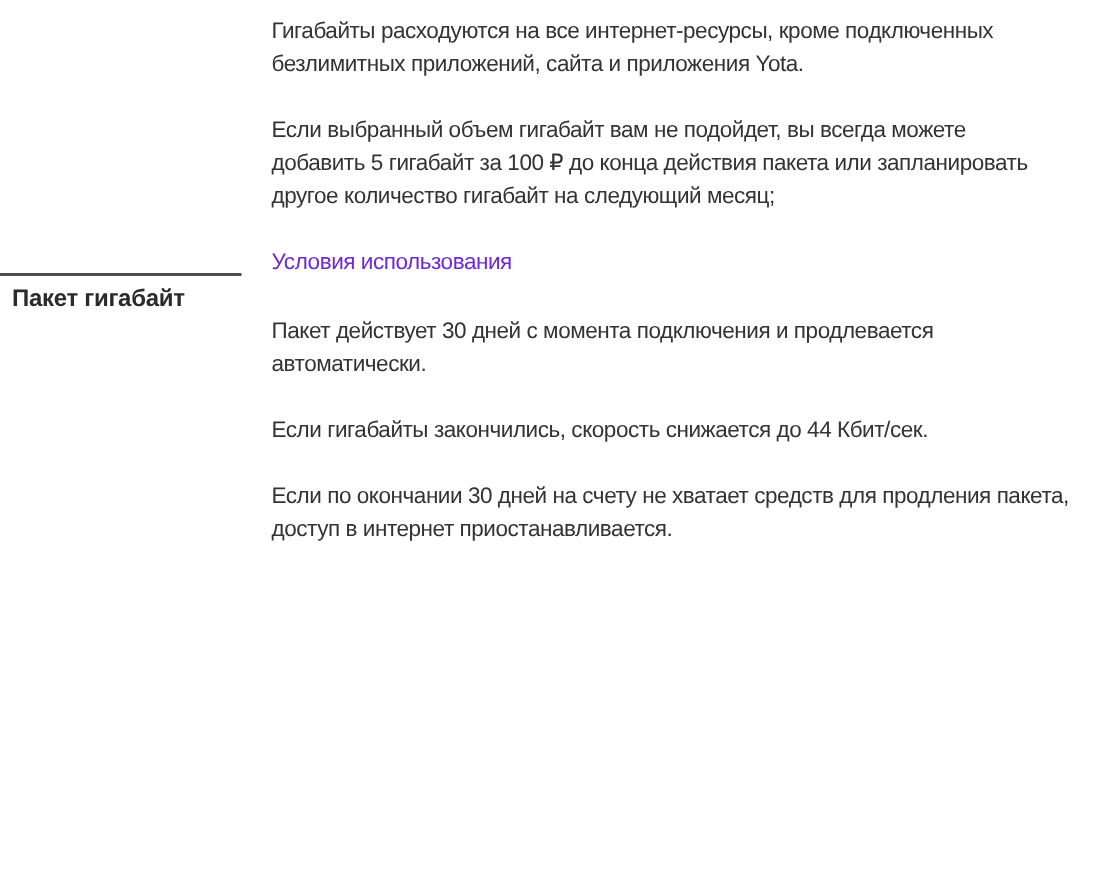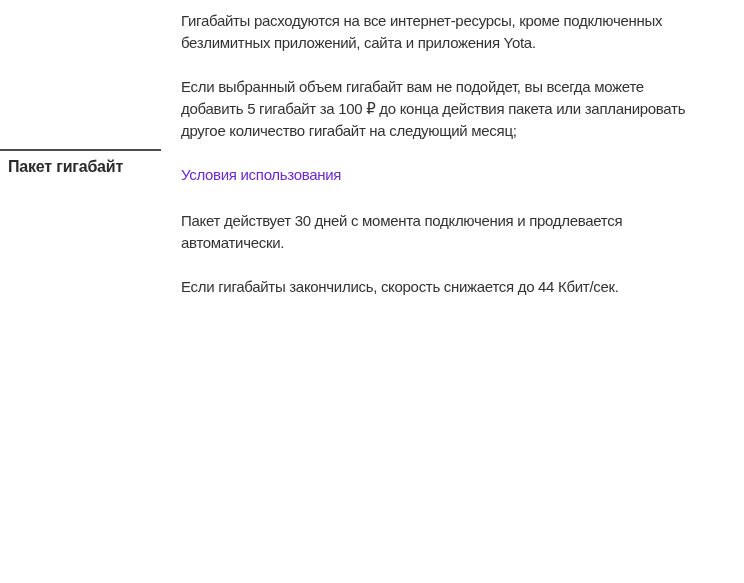--- a/index.html
+++ b/index.html
@@ -58,14 +58,16 @@
   <div class="content-col">
     <p>Гигабайты расходуются на все интернет-ресурсы, кроме подключенных
 безлимитных приложений, сайта и приложения Yota.</p>
     <p>Если выбранный объем гигабайт вам не подойдет, вы всегда можете
 добавить 5 гигабайт за 100 ₽ до конца действия пакета или запланировать
 другое количество гигабайт на следующий месяц;</p>
     <p class="subheading">Условия использования</p>
     <p>Пакет действует 30 дней с момента подключения и продлевается
 автоматически.</p>
     <p>Если гигабайты закончились, скорость снижается до 44 Кбит/сек.</p>
+    <p>Если по окончании 30 дней на счету не хватает средств для продления пакета,
+доступ в интернет приостанавливается.</p>
   </div>
 </div>
 
 </body></html>

